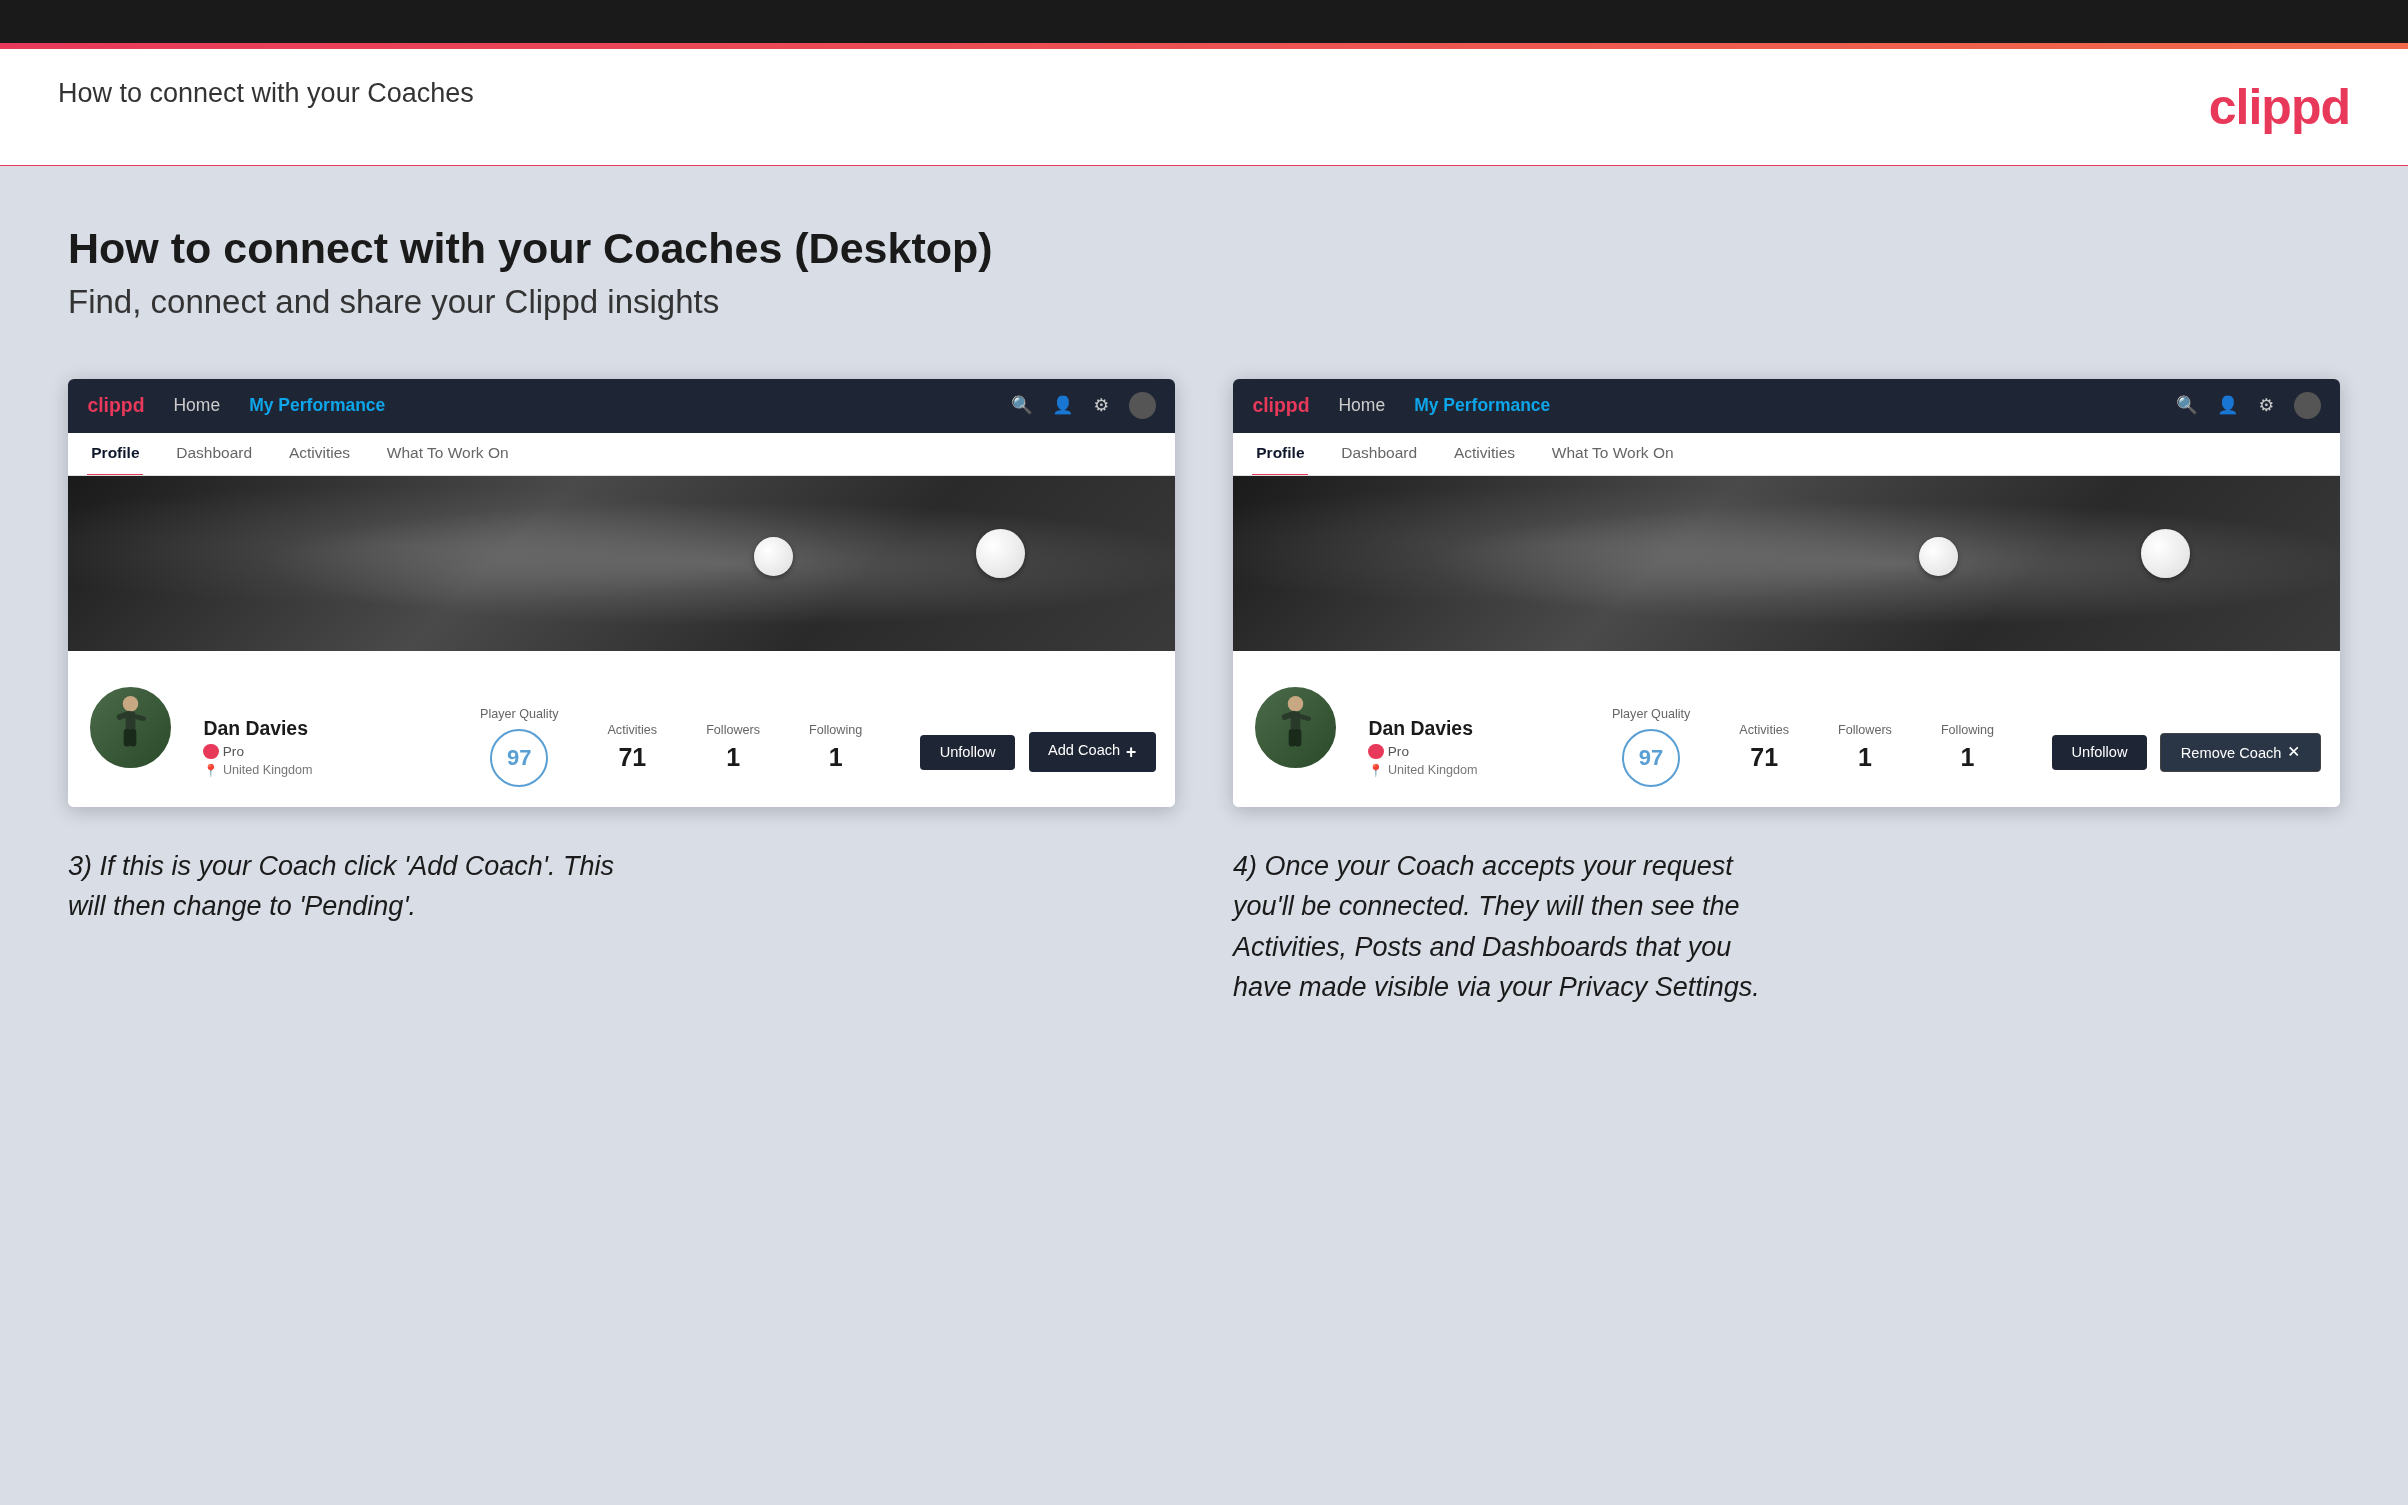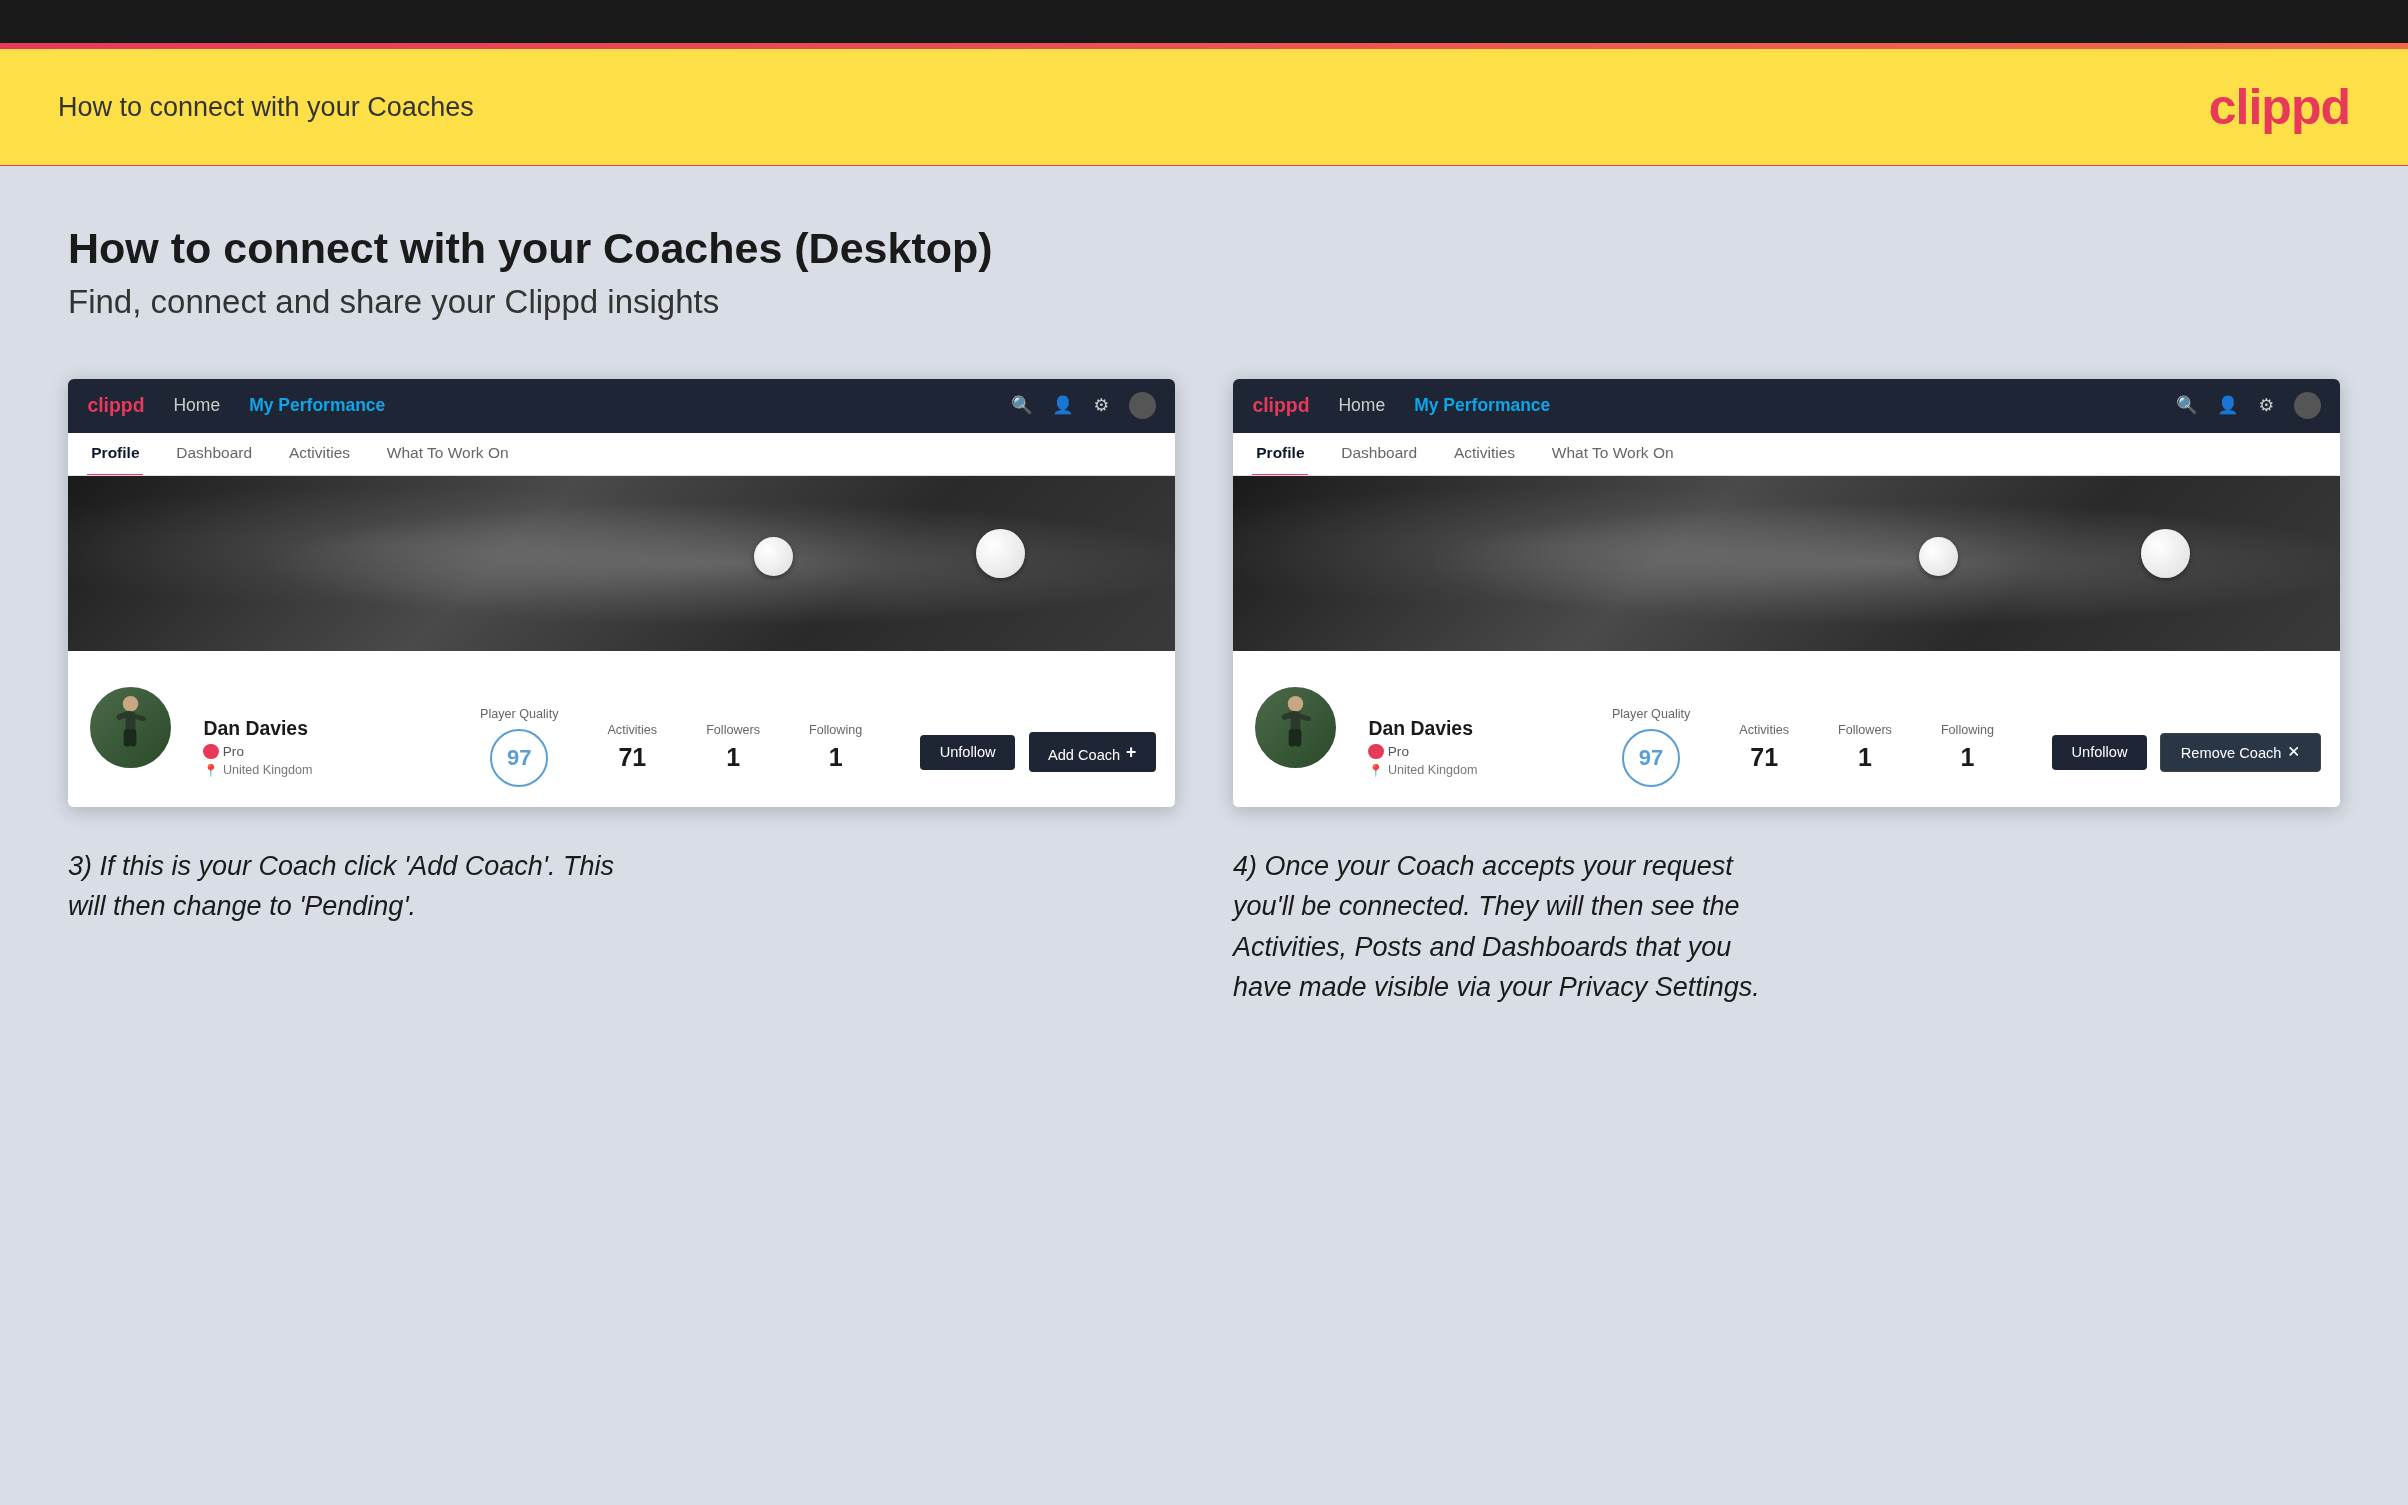--- a/index.html
+++ b/index.html
@@ -17,24 +17,24 @@
       align-items: center;
       padding: 0 39px;
       position: relative;
     }
     .top-bar-gradient {
       height: 5.8px;
       background: linear-gradient(to right, #e8395a, #f06a4a);
     }
 
     .header {
-      background: #fde047;
+      background: #ffffff;
       padding: 29px 58px;
       display: flex;
-      align-items: center;
+      align-items: flex-start;
       justify-content: space-between;
       border-bottom: 1.9px solid #e8395a;
     }
     .header-title {
       font-size: 27px;
       color: #333;
       font-weight: 400;
     }
     .logo-text {
       font-size: 50px;
@@ -291,21 +291,21 @@
     }
     .mock-btn-dark-outline {
       background: #1e2535;
       color: #fff;
       border: none;
       padding: 9.7px 19.4px;
       border-radius: 3.9px;
       font-size: 14.6px;
       cursor: pointer;
       display: flex;
-      align-items: flex-end;
+      align-items: flex-start;
       gap: 5.8px;
     }
     .mock-btn-remove {
       background: #2a3545;
       color: #fff;
       border: 1px solid #444;
       padding: 9.7px 19.4px;
       border-radius: 3.9px;
       font-size: 14.6px;
       cursor: pointer;

